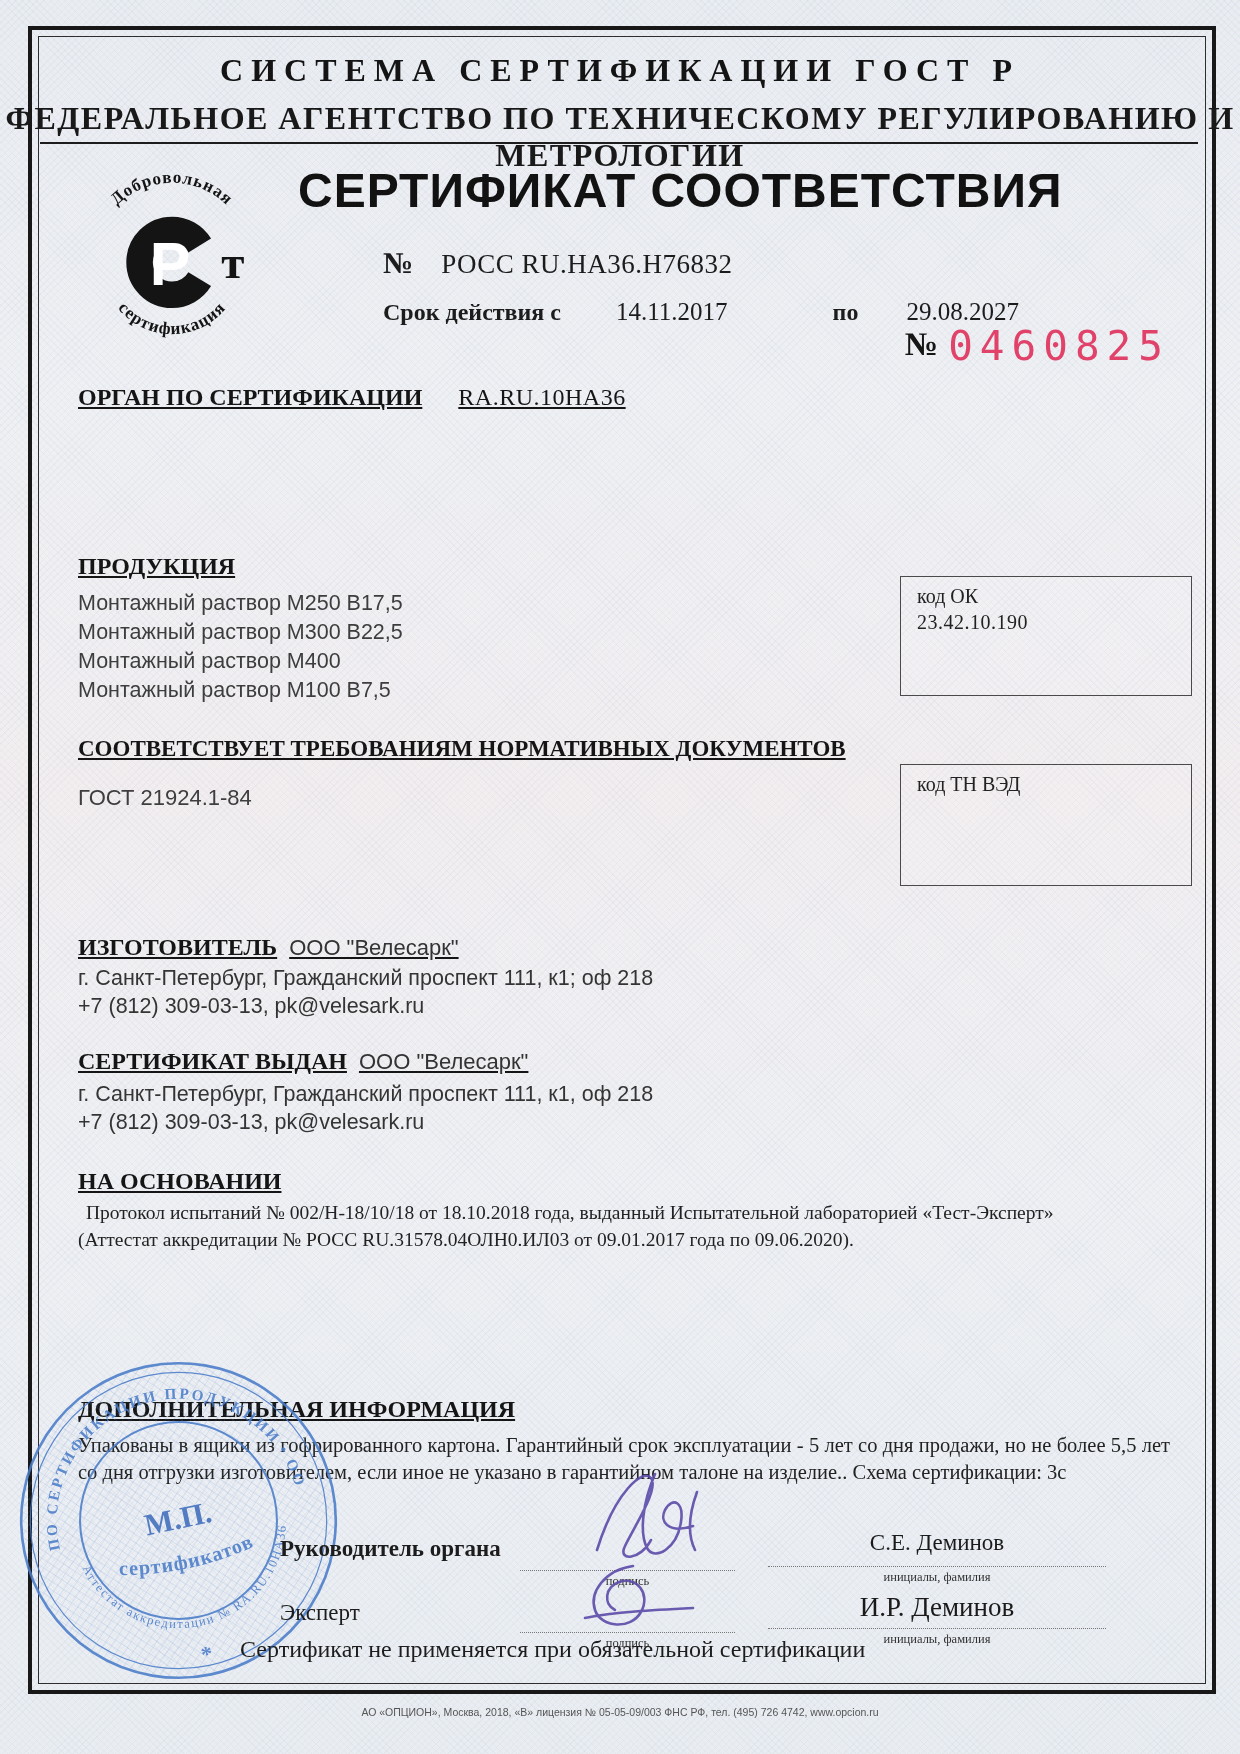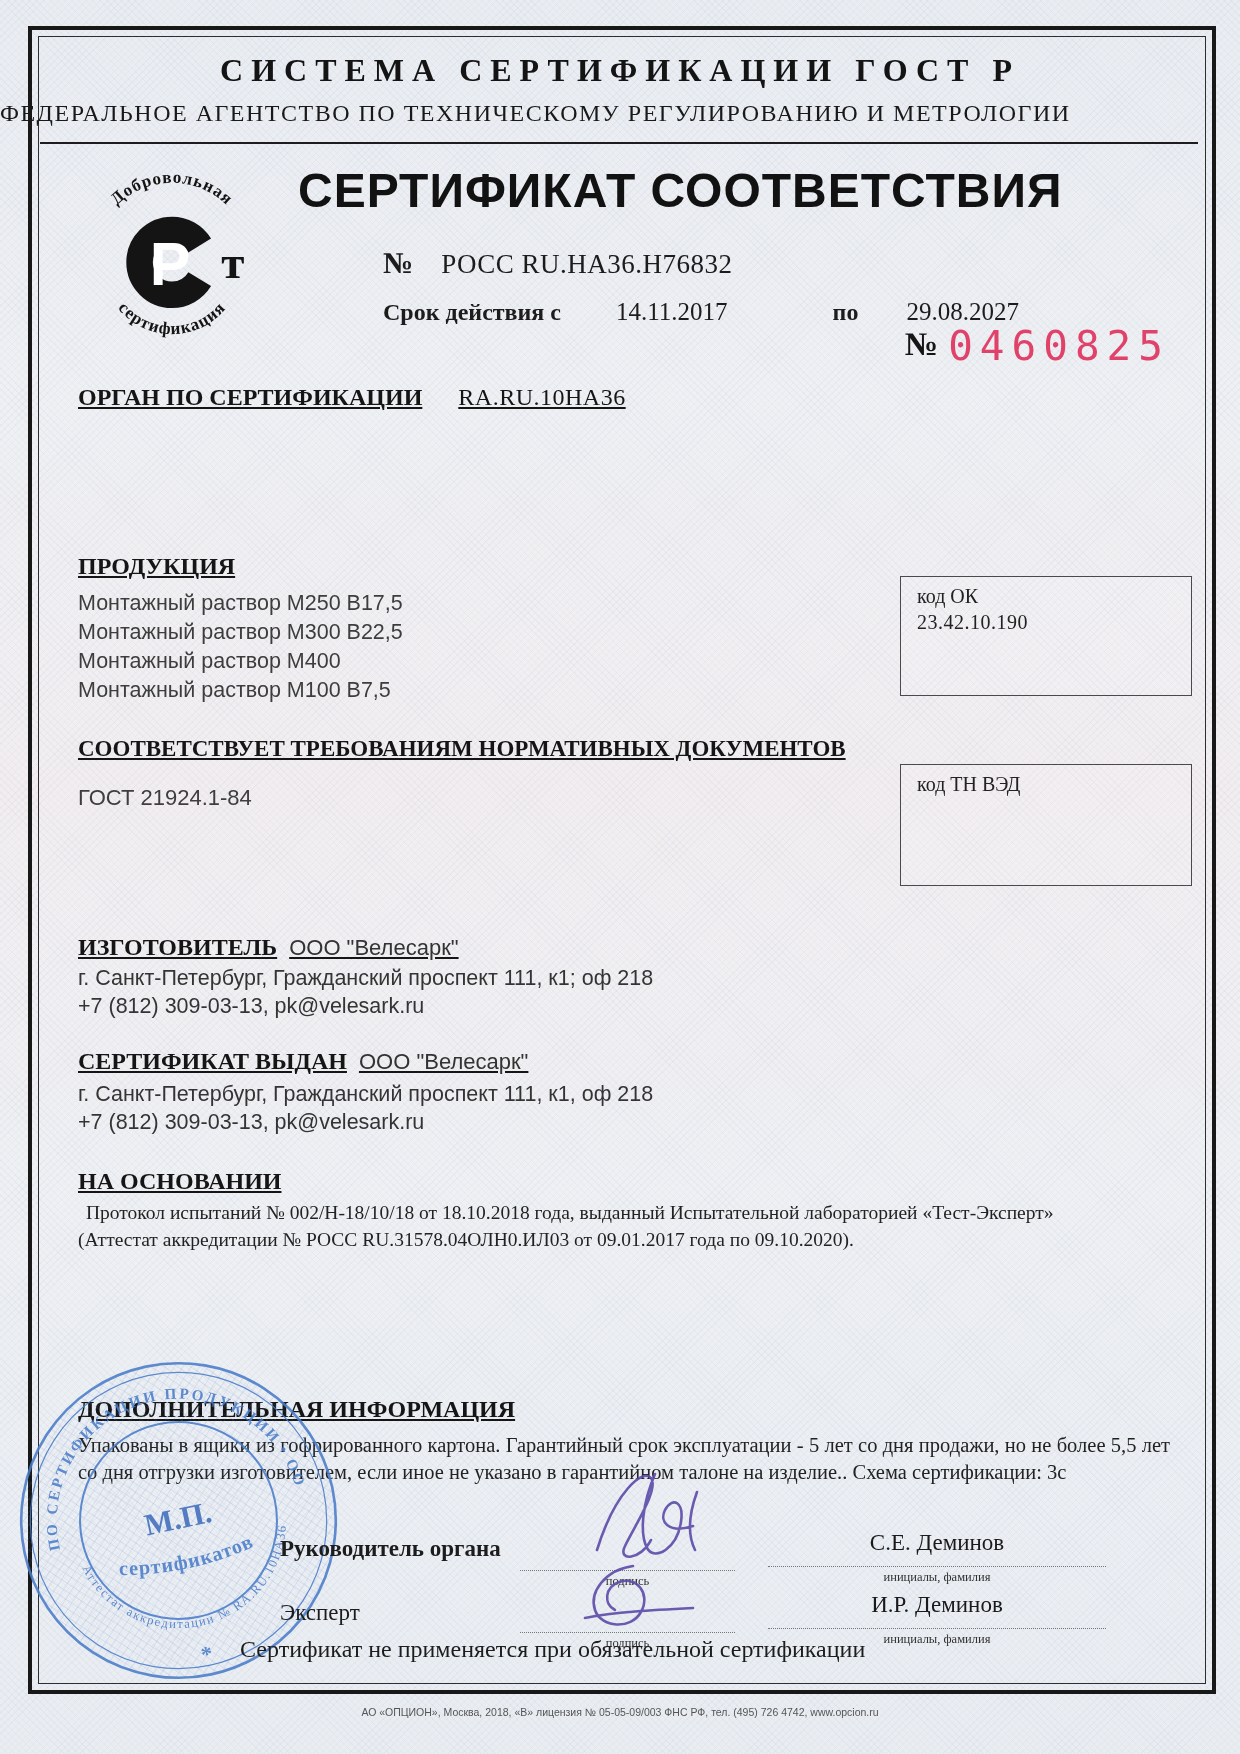--- a/index.html
+++ b/index.html
@@ -9,21 +9,21 @@
     background:
       repeating-linear-gradient(45deg, rgba(140,158,190,0.07) 0 1px, transparent 1px 5px),
       repeating-linear-gradient(-45deg, rgba(140,158,190,0.07) 0 1px, transparent 1px 5px),
       linear-gradient(180deg,#e9ecf1 0%,#eef0f3 22%,#f2eef0 45%,#eef0f3 68%,#e9edf2 100%);
   }
   .frame-outer{position:absolute;left:28px;top:26px;width:1180px;height:1660px;border:4px solid #181818;}
   .frame-inner{position:absolute;left:6px;top:6px;right:6px;bottom:6px;border:1.5px solid #2e2e2e;}
   .hdr-rule{position:absolute;left:40px;top:142px;width:1158px;height:0;border-top:2.5px solid #1d1d1d;}
 
   .hdr1{position:absolute;left:0;top:52px;width:100%;text-align:center;font-size:32px;font-weight:bold;letter-spacing:8px;color:#141414;}
-  .hdr2{position:absolute;left:0;top:100px;width:100%;font-size:24px;font-weight:normal;letter-spacing:1.5px;color:#191919;}
+  .hdr2{position:absolute;left:0;top:100px;width:100%;text-align:center;font-size:32px;font-weight:bold;letter-spacing:1.5px;color:#191919;}
 
   .logo{position:absolute;left:78px;top:168px;width:188px;height:172px;}
   .title{position:absolute;left:298px;top:163px;width:880px;font-family:"Liberation Sans","DejaVu Sans",sans-serif;font-size:48px;font-weight:800;letter-spacing:1px;color:#121212;white-space:nowrap;}
 
   .certno-row{position:absolute;left:383px;top:246px;white-space:nowrap;}
   .certno-row .no-sign{font-size:30px;font-weight:bold;}
   .certno-row .no-val{font-size:27px;margin-left:28px;letter-spacing:0.5px;}
 
   .validity{position:absolute;left:383px;top:298px;white-space:nowrap;font-size:24px;}
   .validity .lbl{font-weight:bold;}
@@ -76,21 +76,21 @@
   .sl-1{left:520px;top:1570px;width:215px;}
   .sl-2{left:520px;top:1632px;width:215px;}
   .nl-1{left:768px;top:1566px;width:338px;}
   .nl-2{left:768px;top:1628px;width:338px;}
   .cap{position:absolute;font-size:12.5px;color:#333;text-align:center;}
   .cap-s1{left:520px;top:1574px;width:215px;}
   .cap-s2{left:520px;top:1636px;width:215px;}
   .cap-n1{left:768px;top:1570px;width:338px;}
   .cap-n2{left:768px;top:1632px;width:338px;}
   .name-1{position:absolute;left:768px;top:1530px;width:338px;text-align:center;font-size:23px;color:#1a1a1a;}
-  .name-2{position:absolute;left:768px;top:1592px;width:338px;text-align:center;font-size:23px;color:#1a1a1a;}
+  .name-2{position:absolute;left:768px;top:1592px;width:338px;text-align:center;font-size:27px;color:#1a1a1a;}
   .sig-svg{position:absolute;pointer-events:none;}
   .sig-1{left:585px;top:1462px;width:150px;height:108px;}
   .sig-2{left:575px;top:1552px;width:130px;height:84px;}
 
   .footnote{position:absolute;left:240px;top:1636px;font-size:24px;color:#1d1d1d;white-space:nowrap;}
   .print-footer{position:absolute;left:0;top:1706px;width:100%;text-align:center;font-family:"Liberation Sans","DejaVu Sans",sans-serif;font-size:10.5px;color:#555;}
 </style>
 </head>
 <body>
 
@@ -163,21 +163,21 @@
   <div class="man-phone sansline">+7 (812) 309-03-13, pk@velesark.ru</div>
 
   <div class="sec-h iss-h">
     <span>СЕРТИФИКАТ ВЫДАН</span><span class="inl-name">ООО "Велесарк"</span>
   </div>
   <div class="iss-addr sansline">г. Санкт-Петербург, Гражданский проспект 111, к1, оф 218</div>
   <div class="iss-phone sansline">+7 (812) 309-03-13, pk@velesark.ru</div>
 
   <div class="sec-h basis-h">НА ОСНОВАНИИ</div>
   <div class="basis-l1">Протокол испытаний № 002/Н-18/10/18 от 18.10.2018 года, выданный Испытательной лабораторией «Тест-Эксперт»</div>
-  <div class="basis-l2">(Аттестат аккредитации № РОСС RU.31578.04ОЛН0.ИЛ03 от 09.01.2017 года по 09.10.2020).</div>
+  <div class="basis-l2">(Аттестат аккредитации № РОСС RU.31578.04ОЛН0.ИЛ03 от 09.01.2017 года по 09.06.2020).</div>
 
   <div class="sec-h add-h">ДОПОЛНИТЕЛЬНАЯ ИНФОРМАЦИЯ</div>
   <div class="add-text">Упакованы в ящики из гофрированного картона. Гарантийный срок эксплуатации - 5 лет со дня продажи, но не более 5,5 лет со дня отгрузки изготовителем, если иное не указано в гарантийном талоне на изделие.. Схема сертификации: 3с</div>
 
   <svg class="stamp" viewBox="0 0 340 340">
     <defs>
       <pattern id="hatchA" width="7" height="7" patternUnits="userSpaceOnUse" patternTransform="rotate(45)">
         <line x1="0" y1="0" x2="0" y2="7" stroke="#5b8ad0" stroke-width="0.9"></line>
       </pattern>
       <pattern id="hatchB" width="7" height="7" patternUnits="userSpaceOnUse" patternTransform="rotate(-45)">

